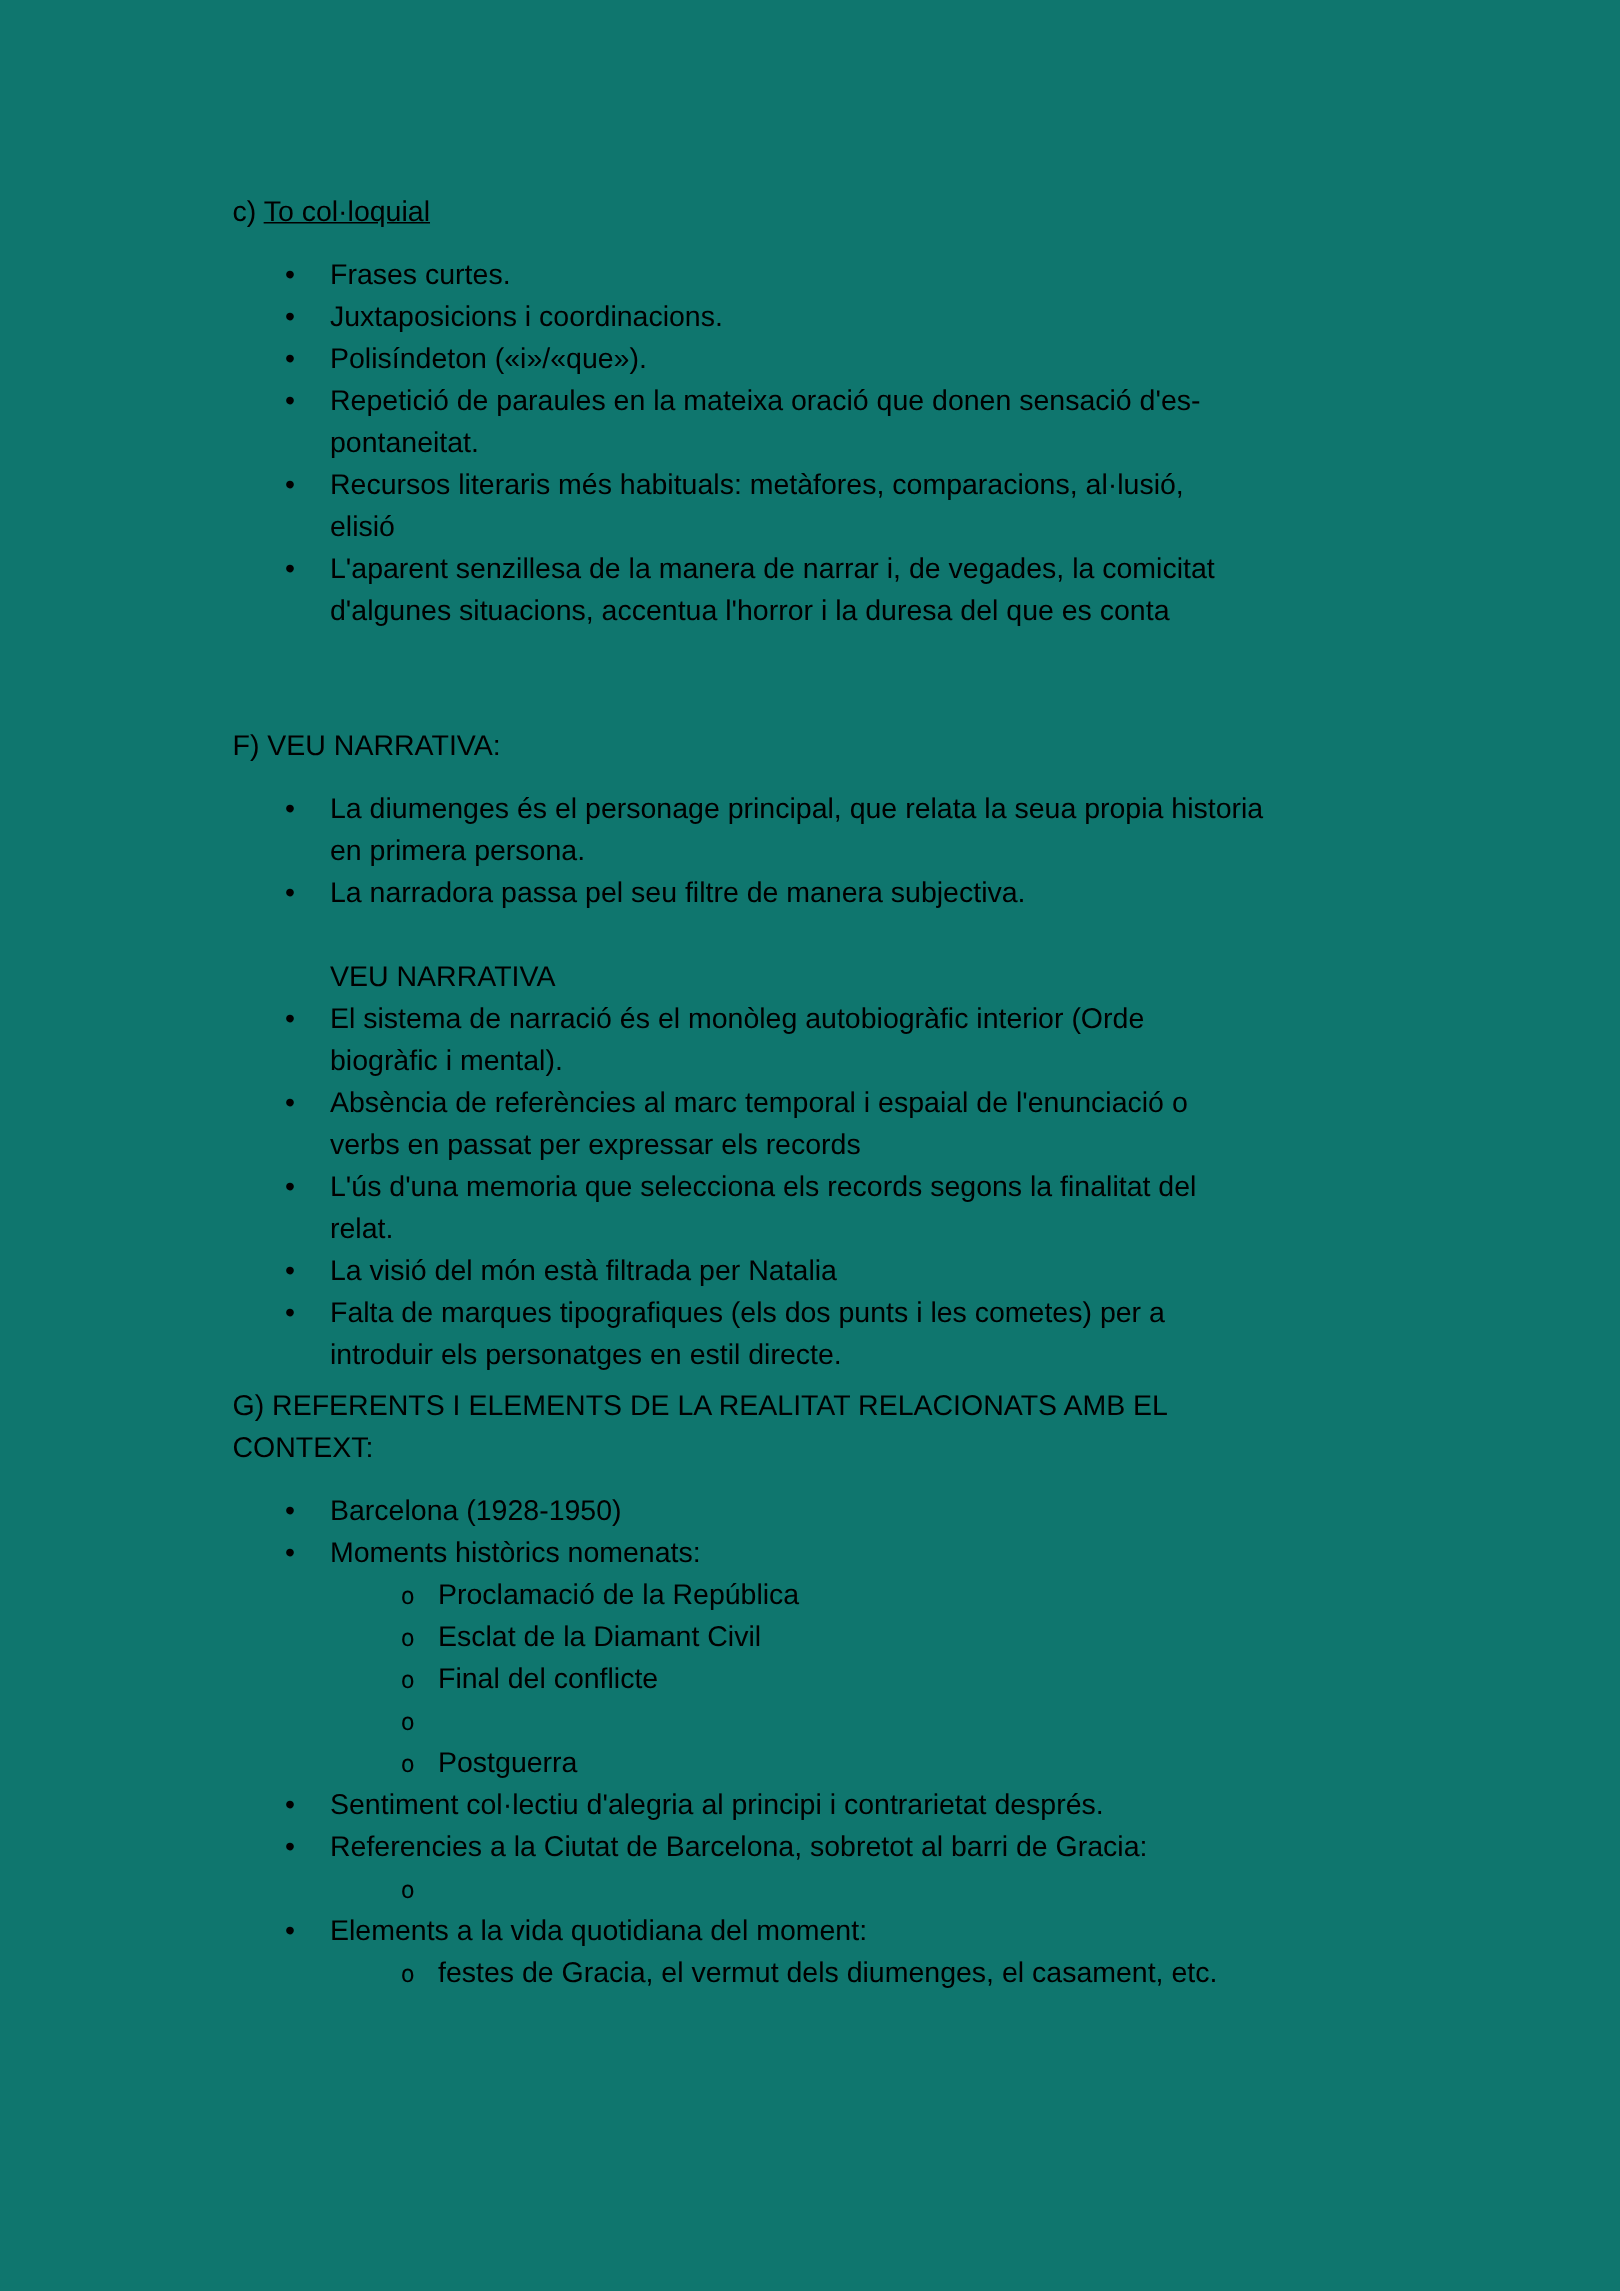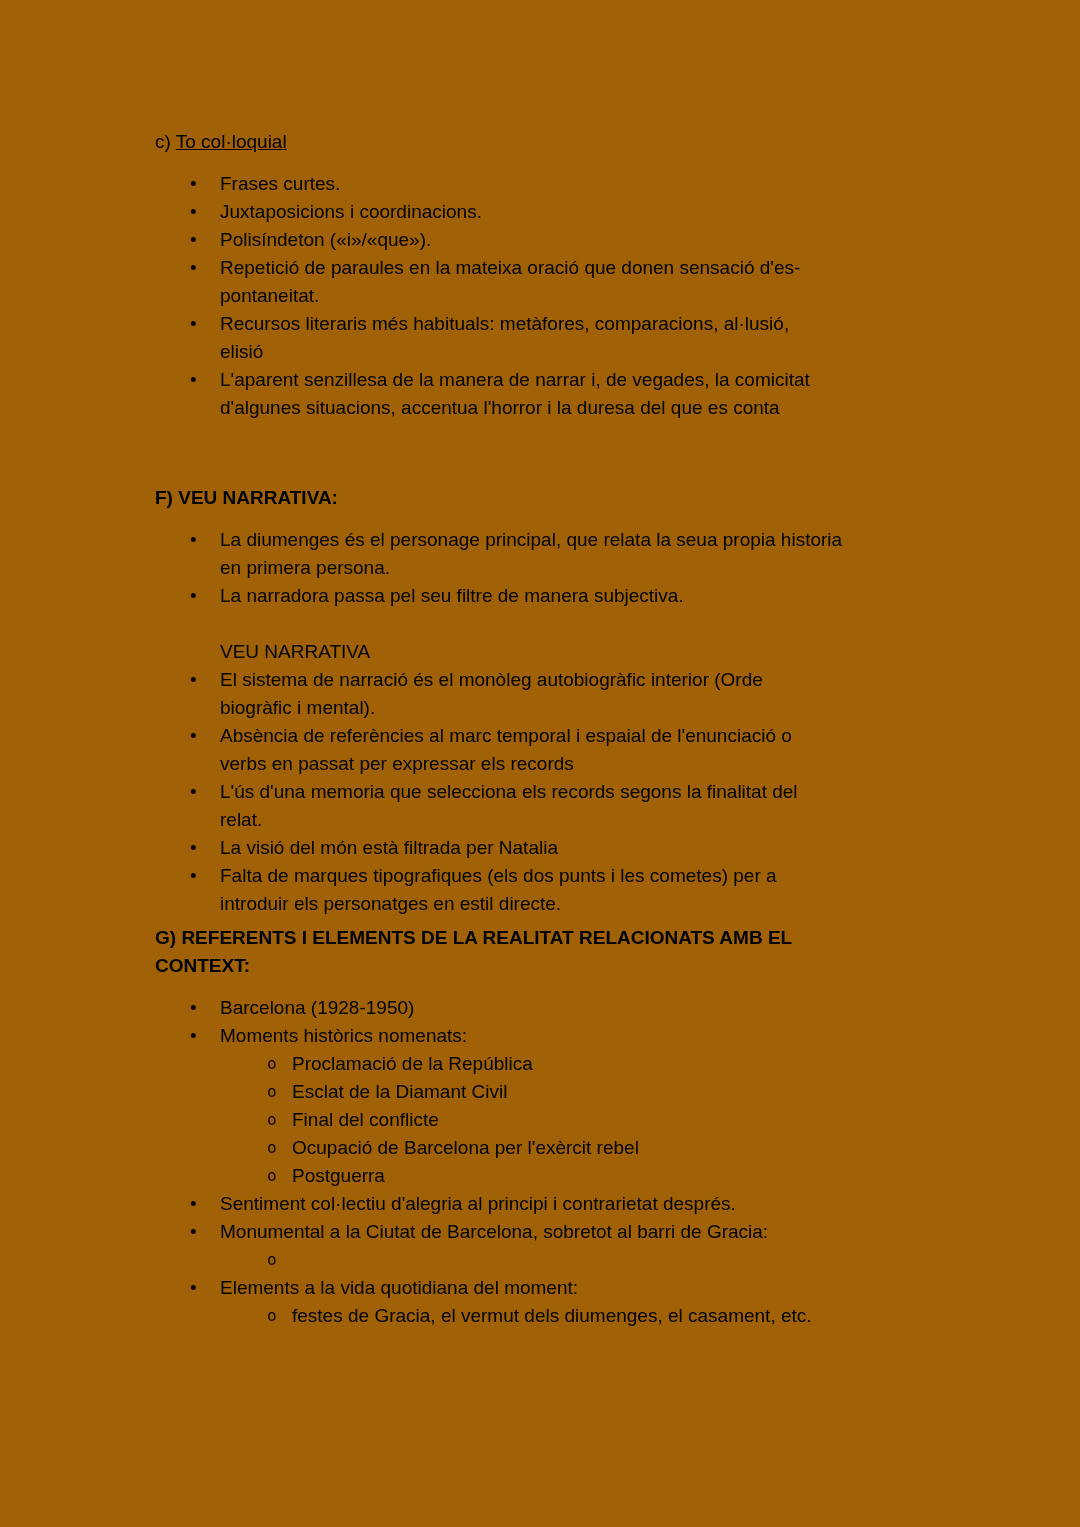--- a/index.html
+++ b/index.html
@@ -5,30 +5,30 @@
   * { margin: 0; padding: 0; box-sizing: border-box; }
   html, body { background: #ffffff; }
   body {
     font-family: "Liberation Sans", "DejaVu Sans", sans-serif;
     color: #000000;
   }
   .page {
     width: 1080px;
     min-height: 1527px;
     margin: 0 auto;
-    background: #a16207;
+    background: #0f766e;
     padding: 128px 155px 61px 155px;
     font-size: 19px;
     line-height: 28px;
   }
   .blank { height: 28px; }
   .label-line { margin-bottom: 14px; }
   .underline { text-decoration: underline; }
   .heading {
-    font-weight: bold;
+    font-weight: normal;
     margin-top: 6px;
     margin-bottom: 14px;
     white-space: pre-line;
   }
   .plain-indent { padding-left: 65px; }
   .bullet-item { display: flex; }
   .bullet-item > .marker {
     flex: none;
     width: 30px;
     margin-left: 35px;
@@ -135,33 +135,32 @@
       <div class="sub-item">
         <span class="marker">o</span>
         <span class="text">Esclat de la Diamant Civil</span>
       </div>
       <div class="sub-item">
         <span class="marker">o</span>
         <span class="text">Final del conflicte</span>
       </div>
       <div class="sub-item">
         <span class="marker">o</span>
-        <span class="text">Ocupació de Barcelona per l'exèrcit rebel</span>
       </div>
       <div class="sub-item">
         <span class="marker">o</span>
         <span class="text">Postguerra</span>
       </div>
       <div class="bullet-item">
         <span class="marker">•</span>
         <span class="text">Sentiment col·lectiu d'alegria al principi i contrarietat després.</span>
       </div>
       <div class="bullet-item">
         <span class="marker">•</span>
-        <span class="text">Monumental a la Ciutat de Barcelona, sobretot al barri de Gracia:</span>
+        <span class="text">Referencies a la Ciutat de Barcelona, sobretot al barri de Gracia:</span>
       </div>
       <div class="sub-item">
         <span class="marker">o</span>
       </div>
       <div class="bullet-item">
         <span class="marker">•</span>
         <span class="text">Elements a la vida quotidiana del moment:</span>
       </div>
       <div class="sub-item">
         <span class="marker">o</span>

